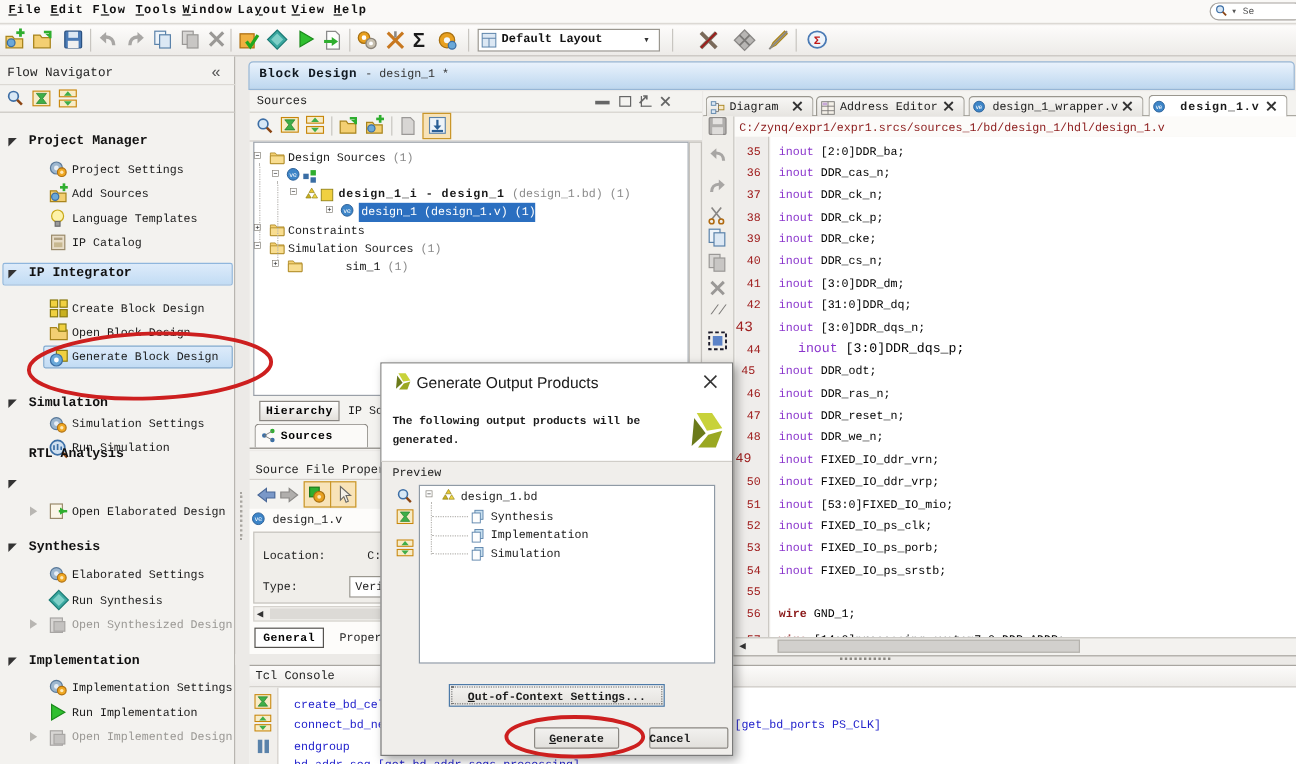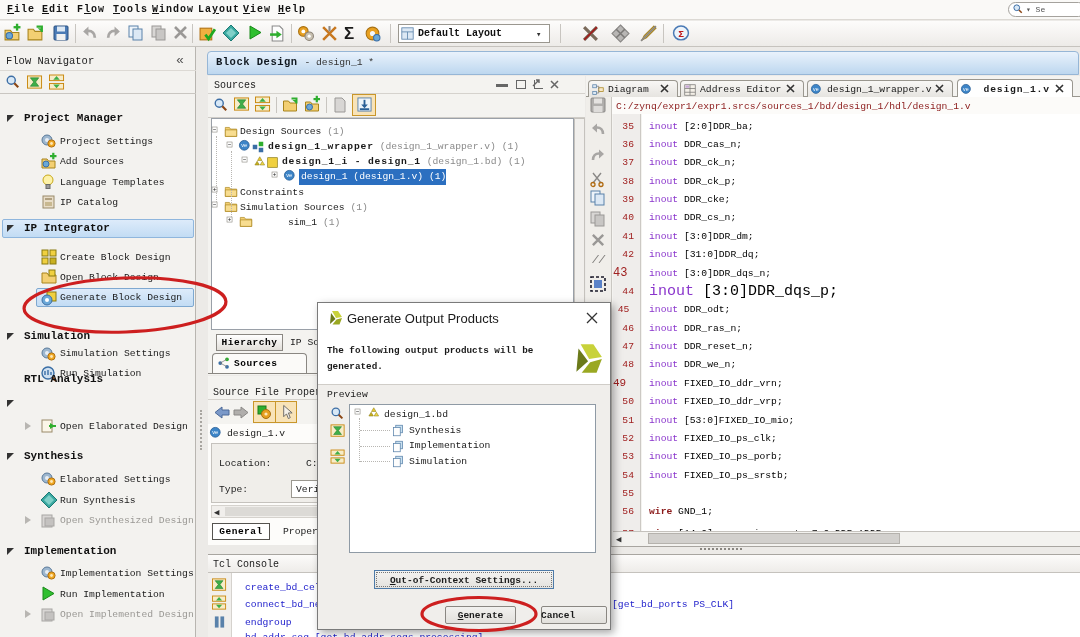--- a/index.html
+++ b/index.html
@@ -390,21 +390,20 @@
       <use href="#exp"></use>
     </svg>
 <svg class="ab" style="left:239px;top:140px" width="13" height="13" viewBox="0 0 16 16">
       <use href="#ve"></use>
     </svg>
 <svg class="ab" style="left:252px;top:141px" width="12" height="12" viewBox="0 0 16 16">
       <rect x="1" y="5" width="6" height="6" fill="#3a6ea5"></rect>
       <rect x="9" y="1" width="6" height="6" fill="#2fae2f"></rect>
       <rect x="9" y="9" width="6" height="6" fill="#3a6ea5"></rect>
     </svg>
-<div class="t" style="left:268px;top:140px;"><span class="b">design_1_wrapper</span> <span class="g">(design_1_wrapper.v) (1)</span></div>
 <svg class="ab" style="left:242px;top:157px" width="9" height="9" viewBox="0 0 16 16">
       <use href="#exp"></use>
     </svg>
 <svg class="ab" style="left:254px;top:156px" width="13" height="12" viewBox="0 0 16 16">
       <use href="#pyr"></use>
     </svg>
 <svg class="ab" style="left:267px;top:157px" width="11" height="11" viewBox="0 0 16 16">
       <rect x="1" y="1" width="14" height="14" fill="#f0d040" stroke="#8a7a10"></rect>
     </svg>
 <div class="t" style="left:282px;top:155px;"><span class="b">design_1_i - design_1</span> <span class="g">(design_1.bd) (1)</span></div>
@@ -589,21 +588,21 @@
 <div class="ab" style="left:36px;top:79.02px;font-size:9.7px;line-height:13px;white-space:pre"><span style="color:#8a35cc">inout</span> DDR_cke;</div>
 <div class="ab" style="left:0px;top:97.4px;width:21px;text-align:right;font-size:9.7px;line-height:13px;color:#a02020">40</div>
 <div class="ab" style="left:36px;top:97.4px;font-size:9.7px;line-height:13px;white-space:pre"><span style="color:#8a35cc">inout</span> DDR_cs_n;</div>
 <div class="ab" style="left:0px;top:115.78px;width:21px;text-align:right;font-size:9.7px;line-height:13px;color:#a02020">41</div>
 <div class="ab" style="left:36px;top:115.78px;font-size:9.7px;line-height:13px;white-space:pre"><span style="color:#8a35cc">inout</span> [3:0]DDR_dm;</div>
 <div class="ab" style="left:0px;top:134.16px;width:21px;text-align:right;font-size:9.7px;line-height:13px;color:#a02020">42</div>
 <div class="ab" style="left:36px;top:134.16px;font-size:9.7px;line-height:13px;white-space:pre"><span style="color:#8a35cc">inout</span> [31:0]DDR_dq;</div>
 <div class="ab" style="left:0px;top:152.54px;width:21px;font-size:12px;line-height:13px;color:#a02020">43</div>
 <div class="ab" style="left:36px;top:152.54px;font-size:9.7px;line-height:13px;white-space:pre"><span style="color:#8a35cc">inout</span> [3:0]DDR_dqs_n;</div>
 <div class="ab" style="left:0px;top:170.92px;width:21px;text-align:right;font-size:9.7px;line-height:13px;color:#a02020">44</div>
-<div class="ab" style="left:36px;top:170.92px;font-size:15px;line-height:13px;white-space:pre"><span style="color:#8a35cc">inout</span> [3:0]DDR_dqs_p;</div>
+<div class="ab" style="left:52px;top:170.92px;font-size:11px;line-height:13px;white-space:pre"><span style="color:#8a35cc">inout</span> [3:0]DDR_dqs_p;</div>
 <div class="ab" style="left:0px;top:189.3px;width:21px;text-align:center;font-size:9.7px;line-height:13px;color:#a02020">45</div>
 <div class="ab" style="left:36px;top:189.3px;font-size:9.7px;line-height:13px;white-space:pre"><span style="color:#8a35cc">inout</span> DDR_odt;</div>
 <div class="ab" style="left:0px;top:207.68px;width:21px;text-align:right;font-size:9.7px;line-height:13px;color:#a02020">46</div>
 <div class="ab" style="left:36px;top:207.68px;font-size:9.7px;line-height:13px;white-space:pre"><span style="color:#8a35cc">inout</span> DDR_ras_n;</div>
 <div class="ab" style="left:0px;top:226.06px;width:21px;text-align:right;font-size:9.7px;line-height:13px;color:#a02020">47</div>
 <div class="ab" style="left:36px;top:226.06px;font-size:9.7px;line-height:13px;white-space:pre"><span style="color:#8a35cc">inout</span> DDR_reset_n;</div>
 <div class="ab" style="left:0px;top:244.44px;width:21px;text-align:right;font-size:9.7px;line-height:13px;color:#a02020">48</div>
 <div class="ab" style="left:36px;top:244.44px;font-size:9.7px;line-height:13px;white-space:pre"><span style="color:#8a35cc">inout</span> DDR_we_n;</div>
 <div class="ab" style="left:0px;top:262.82px;width:21px;text-align:left;font-size:11px;line-height:13px;color:#a02020">49</div>
 <div class="ab" style="left:36px;top:262.82px;font-size:9.7px;line-height:13px;white-space:pre"><span style="color:#8a35cc">inout</span> FIXED_IO_ddr_vrn;</div>

